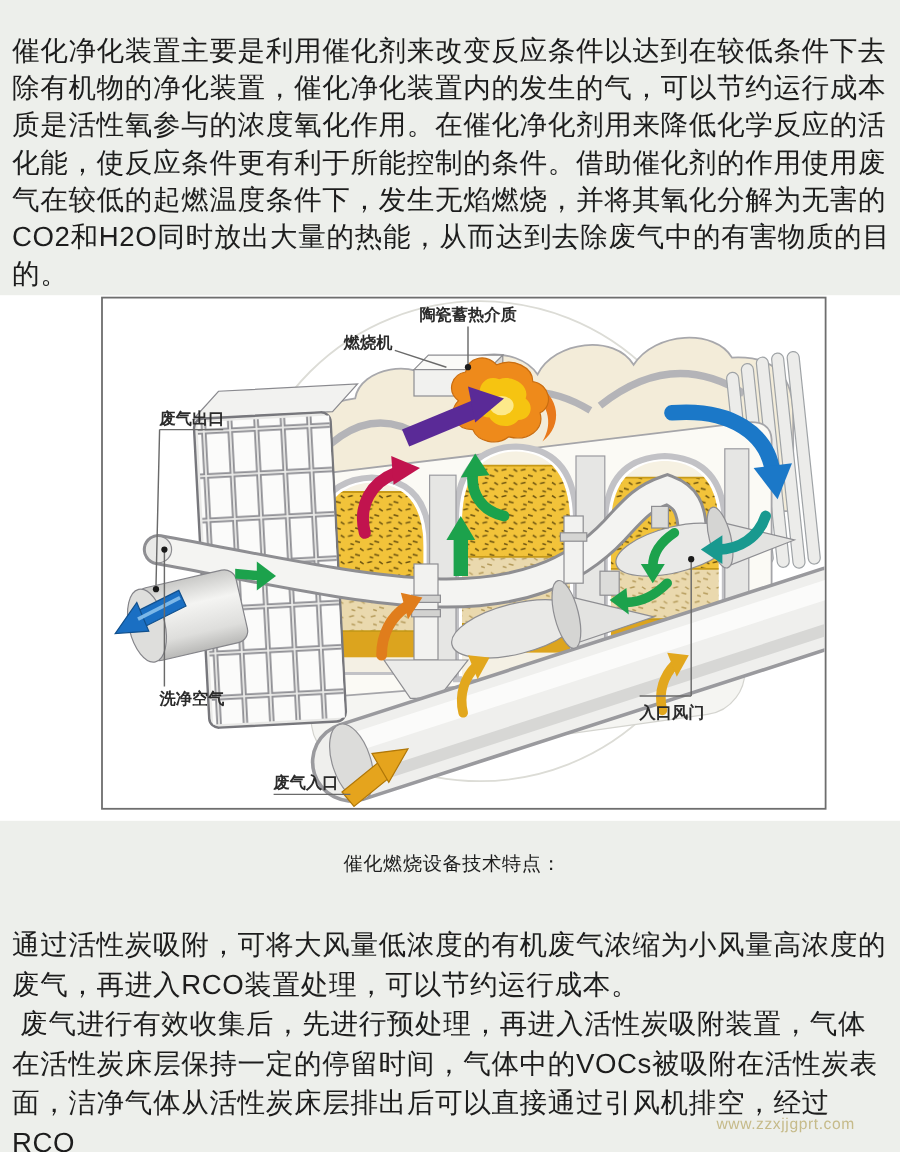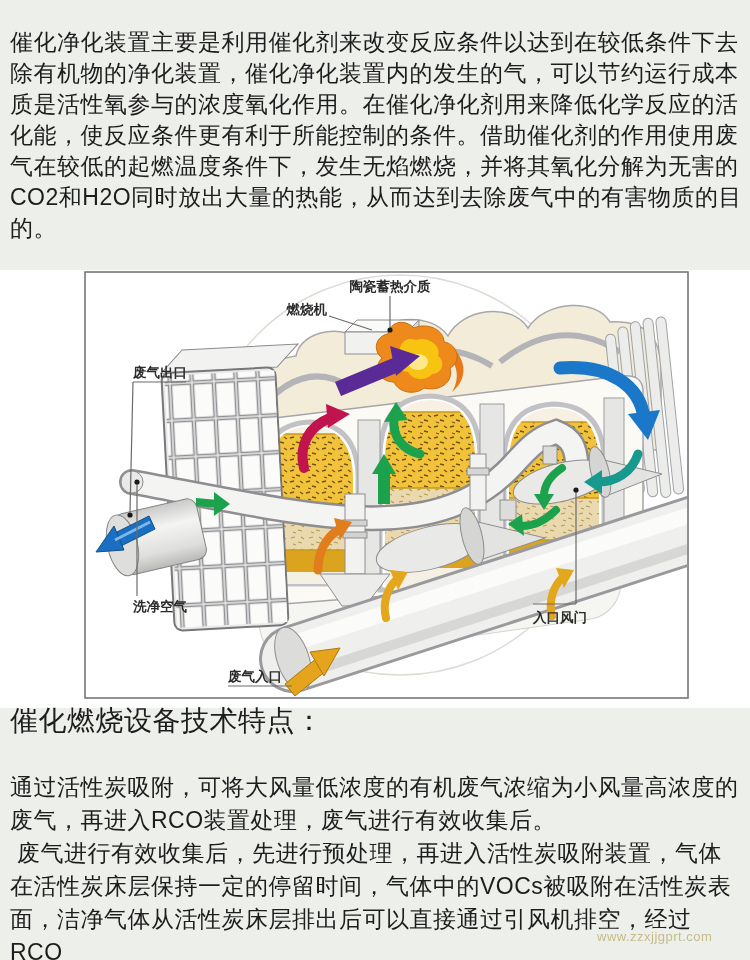--- a/index.html
+++ b/index.html
@@ -8,27 +8,26 @@
     background:#edefeb;
     font-family:"Liberation Sans","DejaVu Sans",sans-serif;
     color:#1d1d1d;
   }
   .txt{
     position:absolute;left:10px;right:6px;
     font-size:23px;line-height:31px;letter-spacing:0.5px;
     white-space:pre-wrap;
   }
   .intro{top:27px;}
-  .heading{top:704px;line-height:33px;font-size:28px;}
+  .heading{top:704px;line-height:33px;font-size:16px;text-align:center;}
   .p1{top:771px;line-height:33px;}
   .p2{top:837px;line-height:33px;}
   .figure{
     position:absolute;top:246px;left:0;width:750px;height:438px;
     background:#ffffff;
-    margin-top:24px;
   }
   .figure svg{display:block;}
   .wm{
     position:absolute;top:929px;left:597px;
     font-size:13px;letter-spacing:0.5px;
     color:rgba(172,152,74,0.6);
   }
   svg text{
     font-family:"Liberation Sans","DejaVu Sans",sans-serif;
     font-size:13.5px;font-weight:700;fill:#2b2b2b;
@@ -288,18 +287,18 @@
     <text x="133" y="107">废气出口</text>
     <text x="133" y="341">洗净空气</text>
     <text x="533" y="352">入口风门</text>
     <text x="228" y="411">废气入口</text>
   </g>
 </svg>
 </div>
 
 <div class="txt heading">催化燃烧设备技术特点：</div>
 <div class="txt p1">通过活性炭吸附，可将大风量低浓度的有机废气浓缩为小风量高浓度的
-废气，再进入RCO装置处理，废气进行有效收集后。</div>
+废气，再进入RCO装置处理，可以节约运行成本。</div>
 <div class="txt p2"> 废气进行有效收集后，先进行预处理，再进入活性炭吸附装置，气体
 在活性炭床层保持一定的停留时间，气体中的VOCs被吸附在活性炭表
 面，洁净气体从活性炭床层排出后可以直接通过引风机排空，经过RCO
 处理后的洁净气体通过热交换到一定温度后作为脱附风，通过活性碳颗</div>
 <div class="wm">www.zzxjjgprt.com</div>
 
 </body></html>

